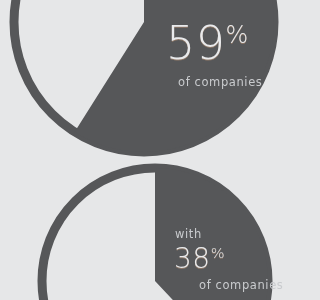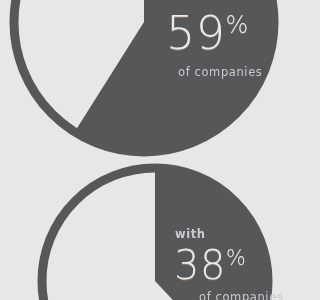--- a/index.html
+++ b/index.html
@@ -30,21 +30,21 @@
     display: block;
   }
 
   
   .callout {
     position: absolute;
     z-index: 5;
   }
   .callout-top {
     left: 152px;
-    top: 10px;
+    top: 20px;
     width: 140px;
   }
   .callout-bottom {
     left: 172px;
     top: 228px;
     width: 125px;
   }
 
   .pct {
     font-family: "DejaVu Sans", sans-serif;
@@ -53,21 +53,21 @@
     line-height: 1;
     letter-spacing: 0.5px;
     white-space: nowrap;
     text-shadow: 0 1px 0 rgba(210,160,120,0.45);
   }
   .pct-top {
     font-size: 46px;
     padding-left: 14px;
   }
   .pct-bottom {
-    font-size: 40px;
+    font-size: 28px;
     padding-left: 2px;
   }
   .pct .sym {
     font-size: 0.52em;
     vertical-align: super;
     letter-spacing: 0;
   }
 
   .sub {
     font-family: "DejaVu Sans", sans-serif;
@@ -79,21 +79,21 @@
     white-space: nowrap;
     margin-left: 24px;
   }
   .sub-top {
     margin-top: 9px;
     padding-left: 2px;
   }
   .lead {
     font-family: "DejaVu Sans", sans-serif;
     font-size: 11.5px;
-    font-weight: 700;
+    font-weight: 400;
     color: #c9cbce;
     letter-spacing: 0.6px;
     line-height: 1.2;
     margin-bottom: 3px;
     padding-left: 3px;
     white-space: nowrap;
   }
   .sub-bottom {
     margin-top: 5px;
     padding-left: 3px;

